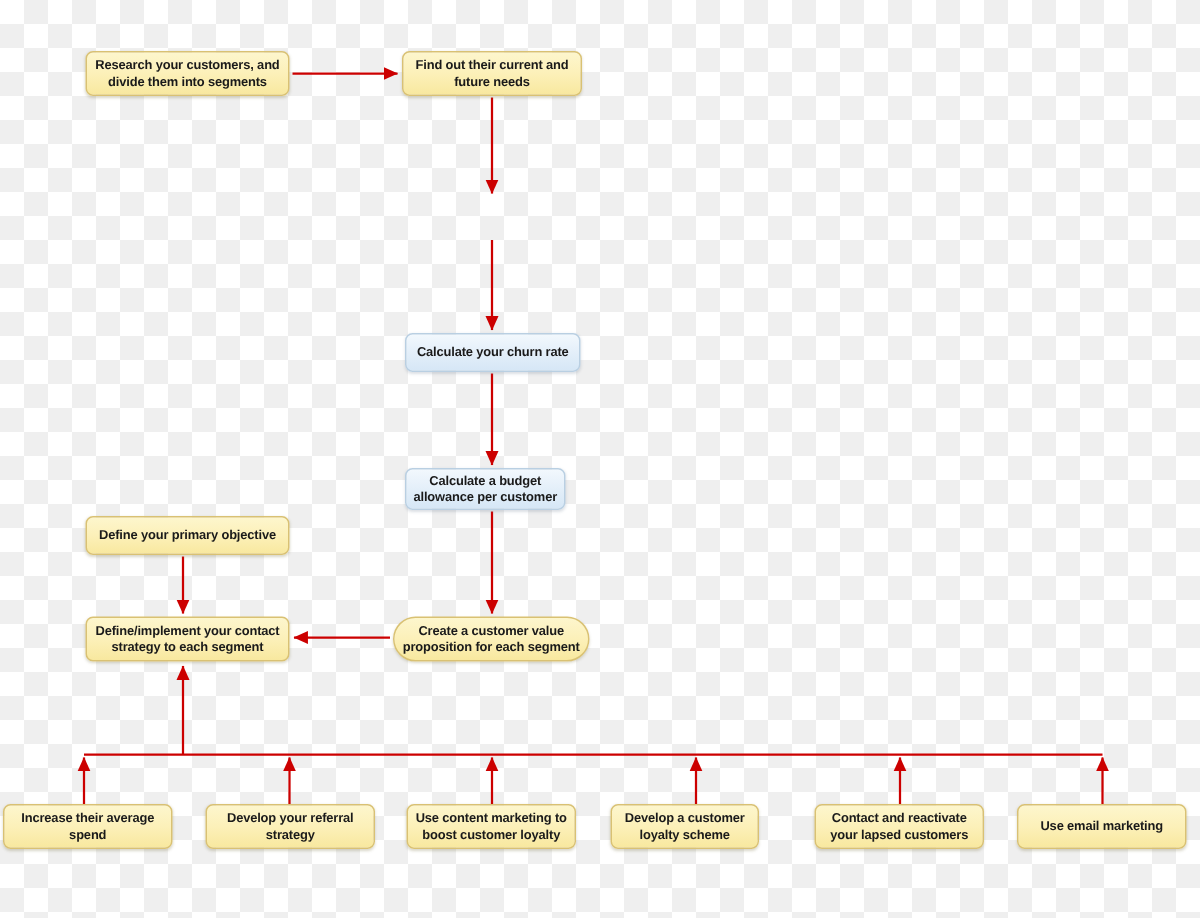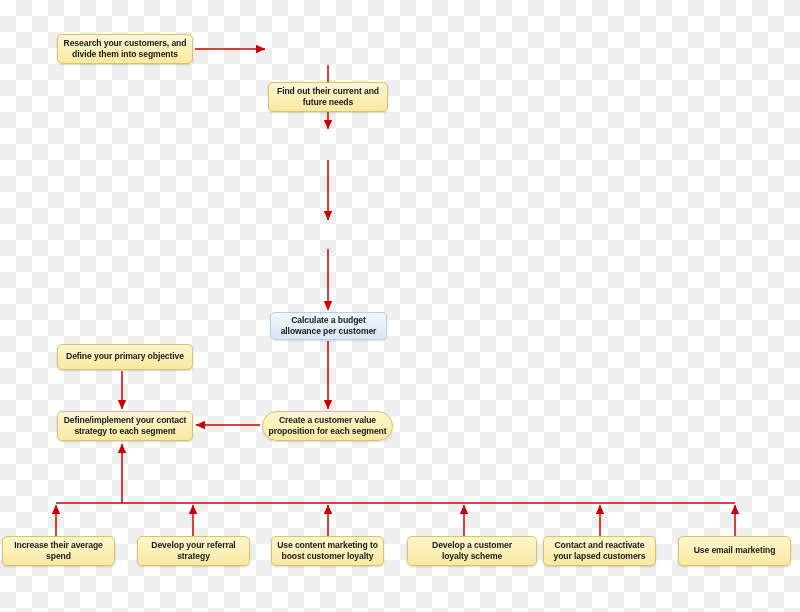--- a/index.html
+++ b/index.html
@@ -109,25 +109,28 @@
       <line x1="464" y1="536" x2="464" y2="505" marker-end="url(#ah-up)"></line>
       <line x1="600" y1="536" x2="600" y2="505" marker-end="url(#ah-up)"></line>
       <line x1="735" y1="536" x2="735" y2="505" marker-end="url(#ah-up)"></line>
     </g>
   </svg>
 
   <div class="node node-yellow" style="left: 57px; top: 34px; width: 136px; height: 30px;">
     <span class="node-label">Research your customers, and
 divide them into segments</span>
   </div>
-  <div class="node node-yellow" style="left: 268px; top: 34px; width: 120px; height: 30px; margin-top: 48px;">
+  <div class="node node-yellow" style="left: 268px; top: 34px; width: 120px; height: 30px;">
     <span class="node-label">Find out their current and
 future needs</span>
   </div>
-  <div class="node node-blue" style="left: 270px; top: 312px; width: 117px; height: 28px; align-items: center;">
+  <div class="node node-blue" style="left: 270px; top: 222px; width: 117px; height: 26px;">
+    <span class="node-label">Calculate your churn rate</span>
+  </div>
+  <div class="node node-blue" style="left: 270px; top: 312px; width: 107px; height: 28px; align-items: center;">
     <span class="node-label">Calculate a budget
 allowance per customer</span>
   </div>
   <div class="node node-yellow" style="left: 57px; top: 344px; width: 136px; height: 26px;">
     <span class="node-label">Define your primary objective</span>
   </div>
   <div class="node node-yellow" style="left: 57px; top: 411px; width: 136px; height: 30px;">
     <span class="node-label">Define/implement your contact
 strategy to each segment</span>
   </div>
@@ -140,21 +143,21 @@
 spend</span>
   </div>
   <div class="node node-yellow" style="left: 271px; top: 536px; width: 113px; height: 30px;">
     <span class="node-label">Use content marketing to
 boost customer loyalty</span>
   </div>
   <div class="node node-yellow" style="left: 137px; top: 536px; width: 113px; height: 30px;">
     <span class="node-label">Develop your referral
 strategy</span>
   </div>
-  <div class="node node-yellow" style="left: 407px; top: 536px; width: 130px; height: 30px;">
+  <div class="node node-yellow" style="left: 407px; top: 536px; width: 99px; height: 30px;">
     <span class="node-label">Develop a customer
 loyalty scheme</span>
   </div>
   <div class="node node-yellow" style="left: 543px; top: 536px; width: 113px; height: 30px;">
     <span class="node-label">Contact and reactivate
 your lapsed customers</span>
   </div>
   <div class="node node-yellow" style="left: 678px; top: 536px; width: 113px; height: 30px;">
     <span class="node-label">Use email marketing</span>
   </div>

